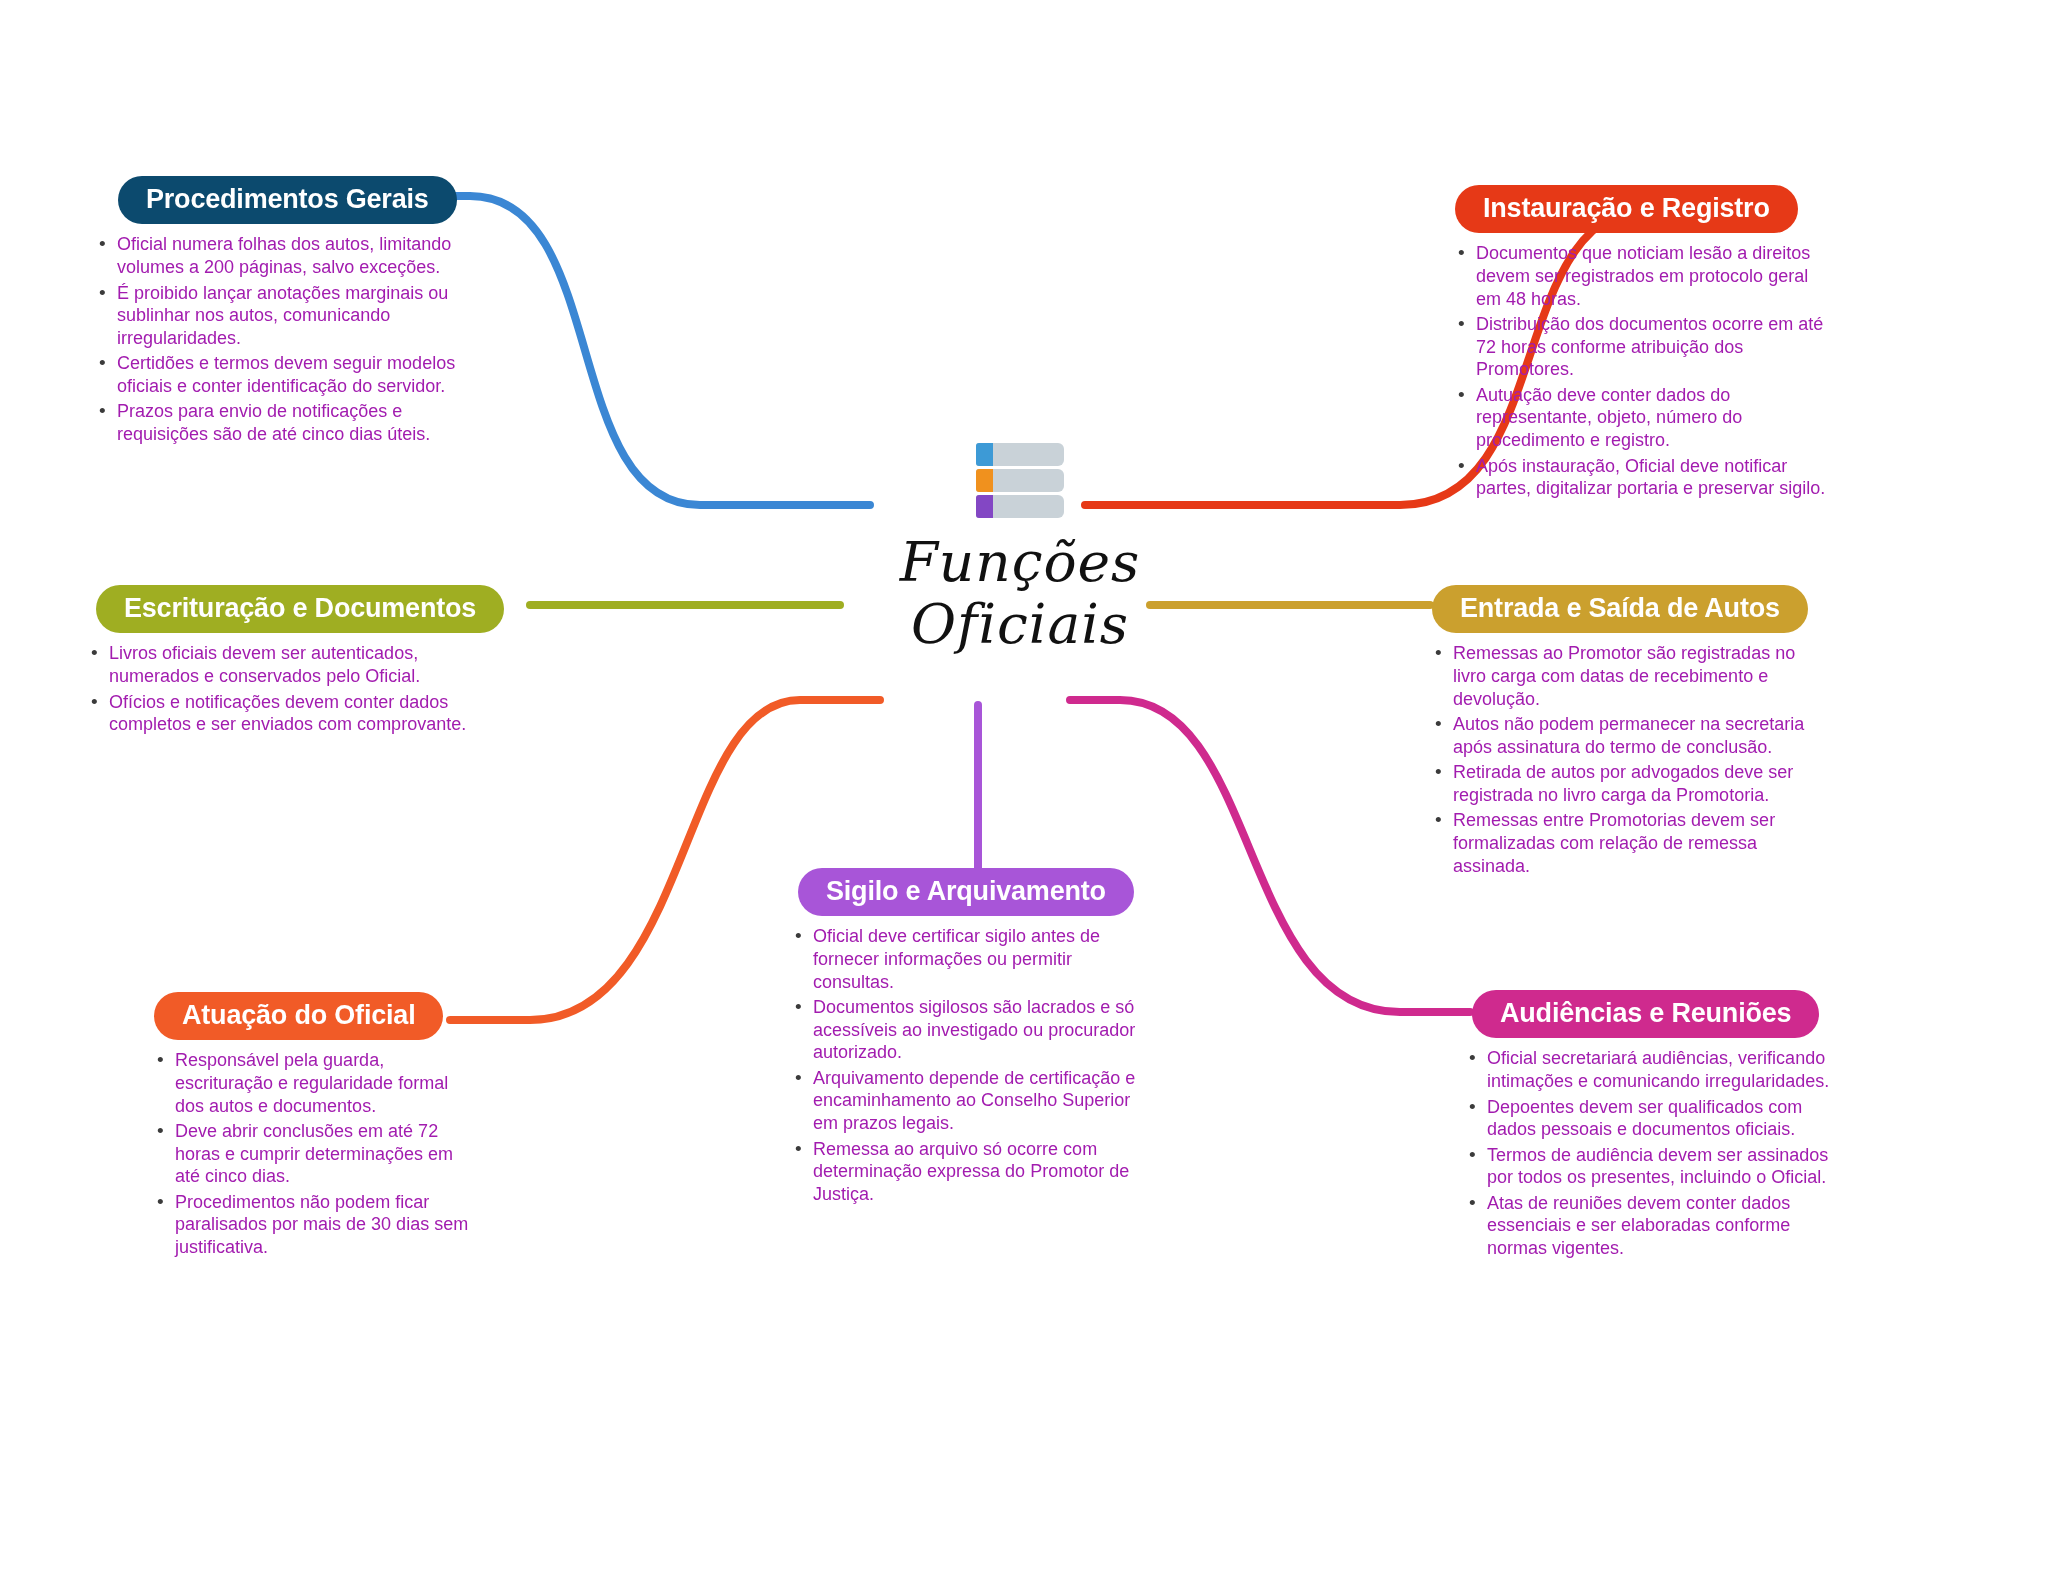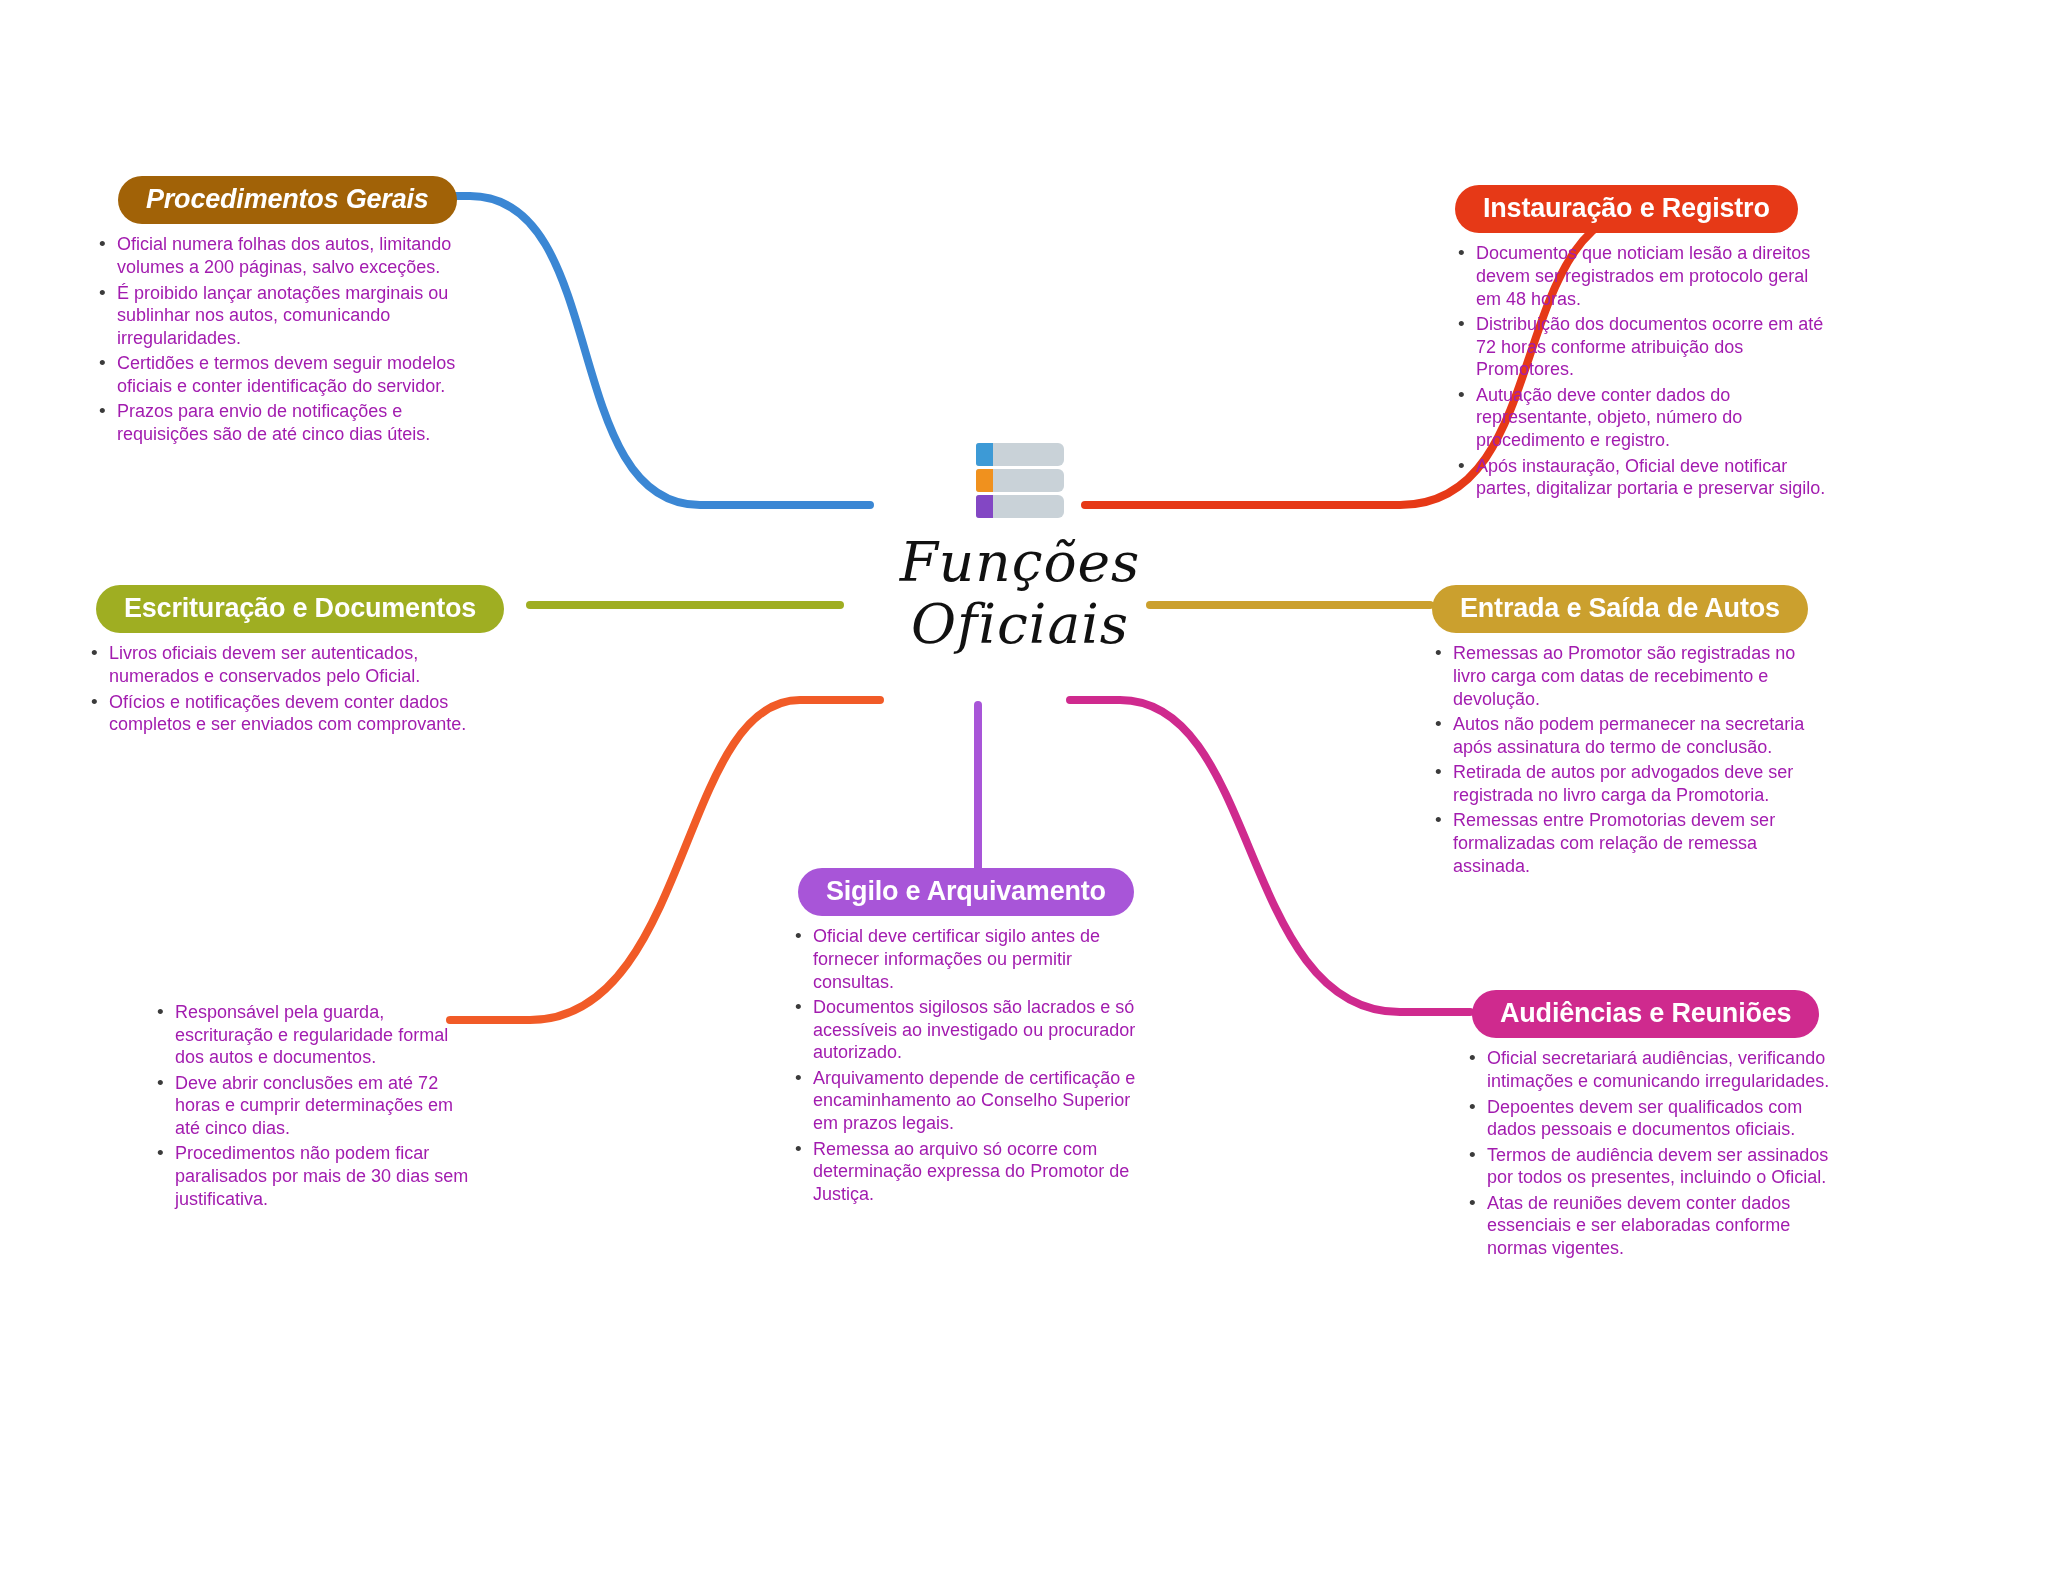--- a/index.html
+++ b/index.html
@@ -139,21 +139,21 @@
       <div class="bk bk2"></div>
       <div class="bk bk3"></div>
     </div>
     <div class="hub-title">
       <span class="l1">Funções</span>
       <span class="l2">Oficiais</span>
     </div>
   </div>
 
   <div class="branch left" style="left:96px; top:176px; width:370px;">
-    <div class="pill" style="background: #a16207; font-style: italic;">Procedimentos Gerais</div>
+    <div class="pill" style="background: #0c4a6e;">Procedimentos Gerais</div>
     <ul class="bullets">
       <li>Oficial numera folhas dos autos, limitando volumes a 200 páginas, salvo exceções.</li>
       <li>É proibido lançar anotações marginais ou sublinhar nos autos, comunicando irregularidades.</li>
       <li>Certidões e termos devem seguir modelos oficiais e conter identificação do servidor.</li>
       <li>Prazos para envio de notificações e requisições são de até cinco dias úteis.</li>
     </ul>
   </div>
 
   <div class="branch right" style="left:1455px; top:185px; width:380px;">
     <div class="pill" style="background: rgb(230, 57, 23);">Instauração e Registro</div>
@@ -177,20 +177,21 @@
     <div class="pill" style="background: rgb(203, 160, 46);">Entrada e Saída de Autos</div>
     <ul class="bullets">
       <li>Remessas ao Promotor são registradas no livro carga com datas de recebimento e devolução.</li>
       <li>Autos não podem permanecer na secretaria após assinatura do termo de conclusão.</li>
       <li>Retirada de autos por advogados deve ser registrada no livro carga da Promotoria.</li>
       <li>Remessas entre Promotorias devem ser formalizadas com relação de remessa assinada.</li>
     </ul>
   </div>
 
   <div class="branch left" style="left:140px; top:992px; width:330px;">
+    <div class="pill" style="margin-left: 14px; background: rgb(241, 91, 39);">Atuação do Oficial</div>
     <ul class="bullets" style="margin-left:14px;">
       <li>Responsável pela guarda, escrituração e regularidade formal dos autos e documentos.</li>
       <li>Deve abrir conclusões em até 72 horas e cumprir determinações em até cinco dias.</li>
       <li>Procedimentos não podem ficar paralisados por mais de 30 dias sem justificativa.</li>
     </ul>
   </div>
 
   <div class="branch center" style="left:780px; top:868px; width:360px;">
     <div class="pill" style="margin-left: 18px; background: rgb(168, 85, 216);">Sigilo e Arquivamento</div>
     <ul class="bullets" style="margin-left:12px;">

